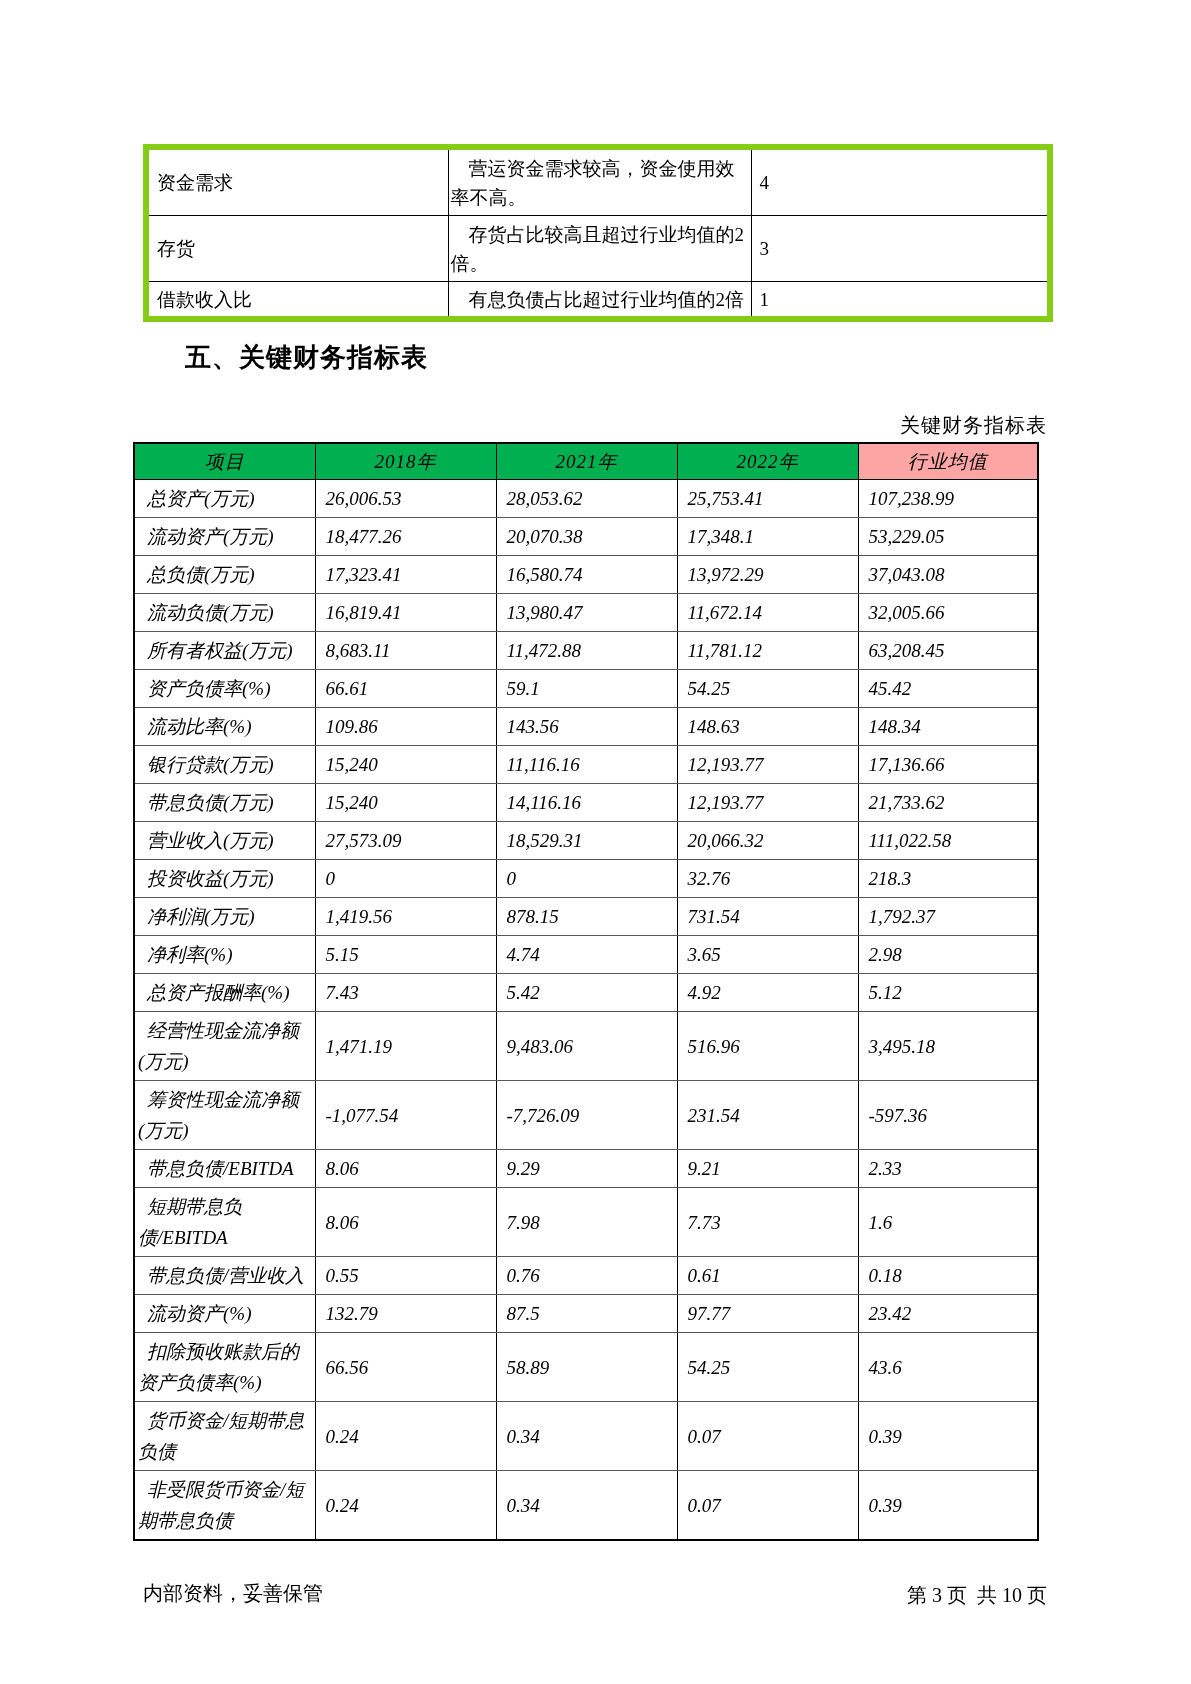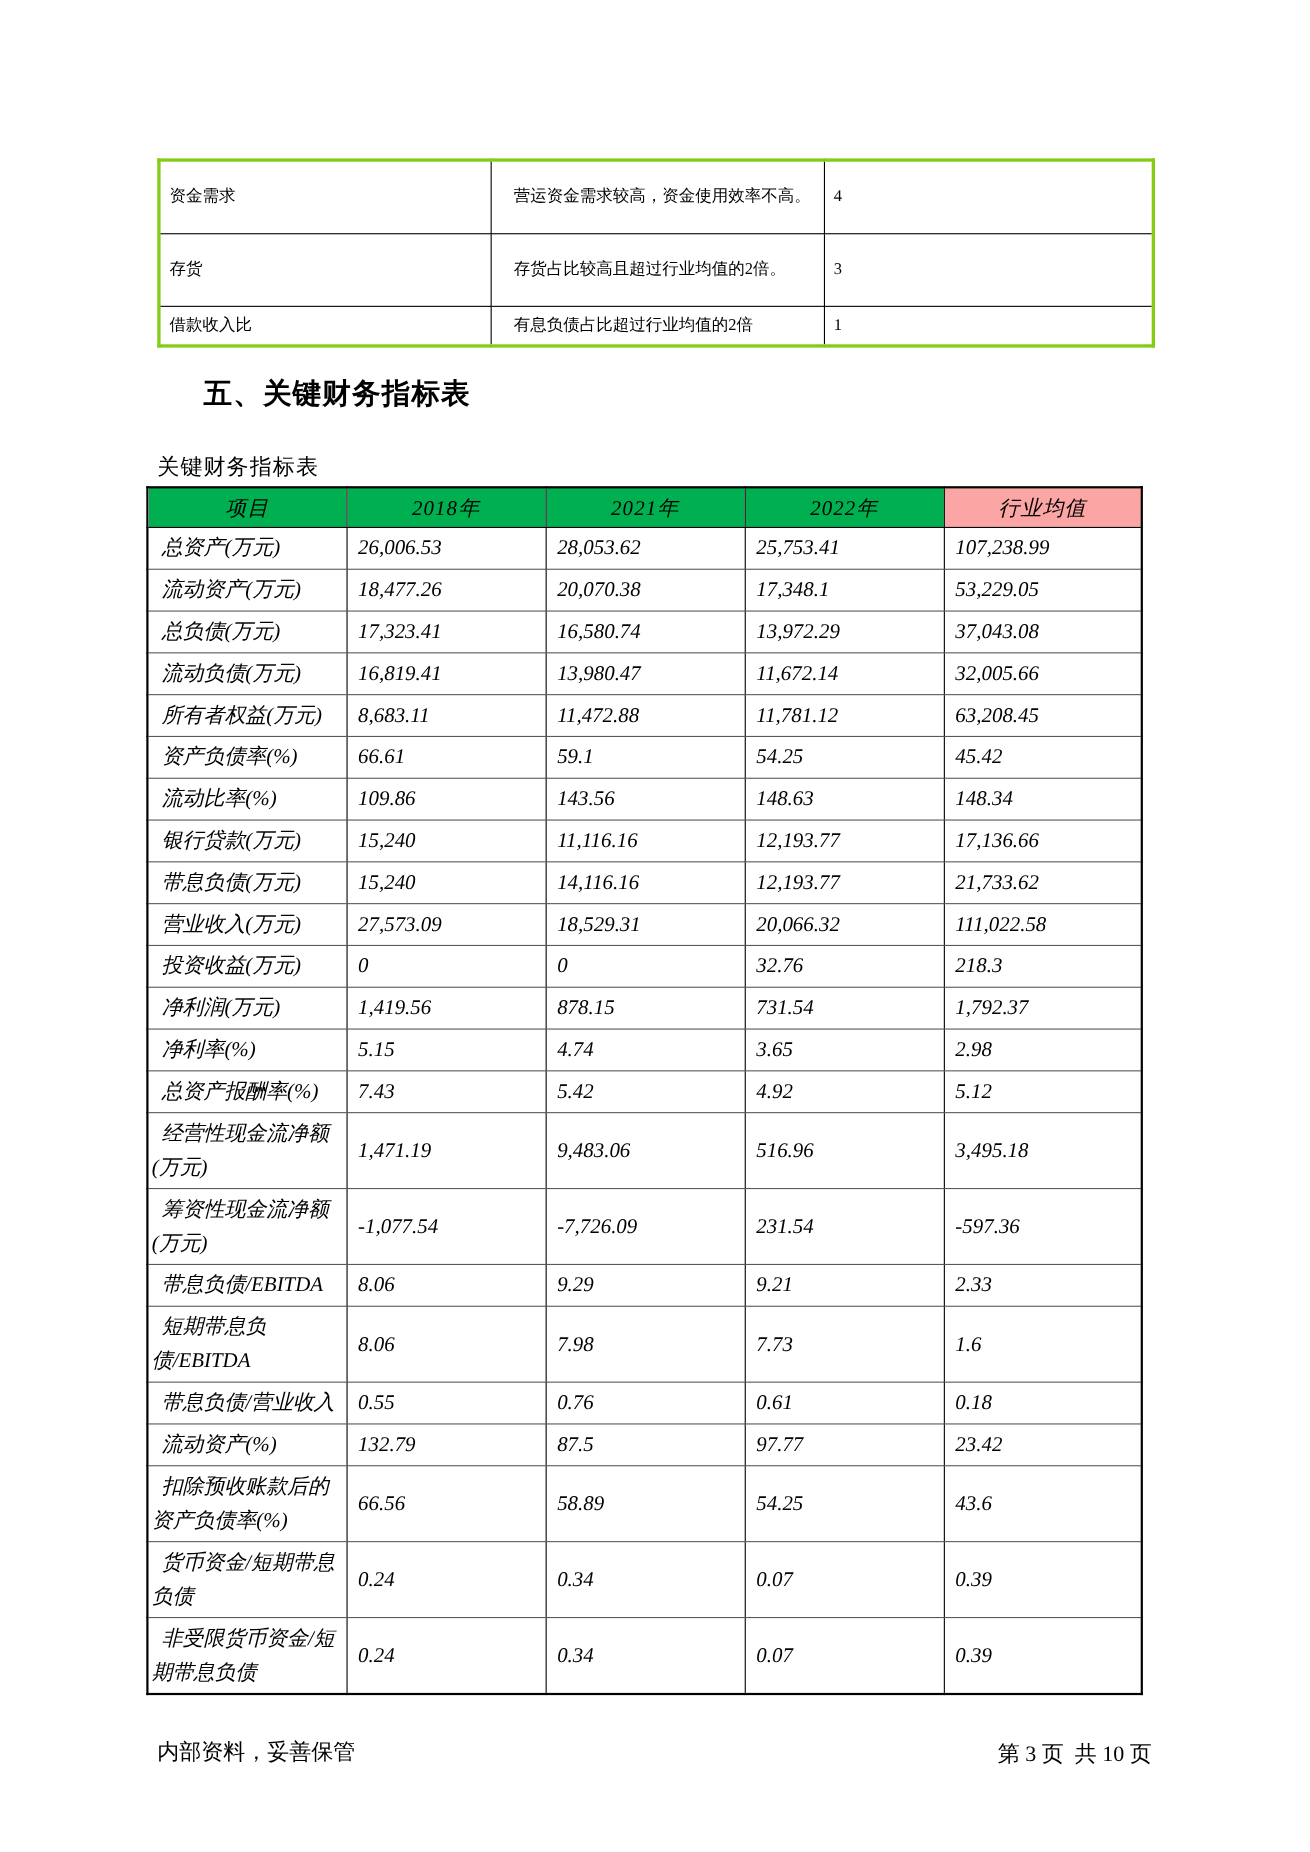--- a/index.html
+++ b/index.html
@@ -9,22 +9,22 @@
     background:#ffffff;
     font-family:"Liberation Serif","DejaVu Serif",serif;
     color:#000;
     overflow:hidden;
   }
 
   
   table{border-collapse:collapse;table-layout:fixed;}
   .score-table{
     position:absolute;left:143px;top:144px;width:904px;
-    border:3px solid #84cc16;
-    font-size:15px;
+    border:6px solid #84cc16;
+    font-size:19px;
   }
   .score-table td{
     border:1px solid #000;
     vertical-align:middle;
     line-height:29px;
     overflow:hidden;
   }
   .score-table td.item{padding:2px 4px 2px 8px;}
   .score-table td.desc{padding:2px 2px;text-indent:18px;}
   .score-table td.score{padding:2px 4px 2px 8px;}
@@ -36,21 +36,21 @@
   .heading{
     position:absolute;left:185px;top:336px;margin:0;
     font-family:"Liberation Sans","DejaVu Sans",sans-serif;
     font-weight:700;font-size:26px;line-height:42px;
     letter-spacing:1px;
   }
 
   
   .table-title{
     position:absolute;left:143px;top:412px;width:904px;
-    text-align:left;font-size:20px;line-height:26px;
+    text-align:right;font-size:20px;line-height:26px;
     letter-spacing:1px;
   }
 
   
   .indicator-table{
     position:absolute;left:133px;top:442px;width:904px;
     border:2px solid #000;
     font-size:19px;
     font-style:italic;
   }

